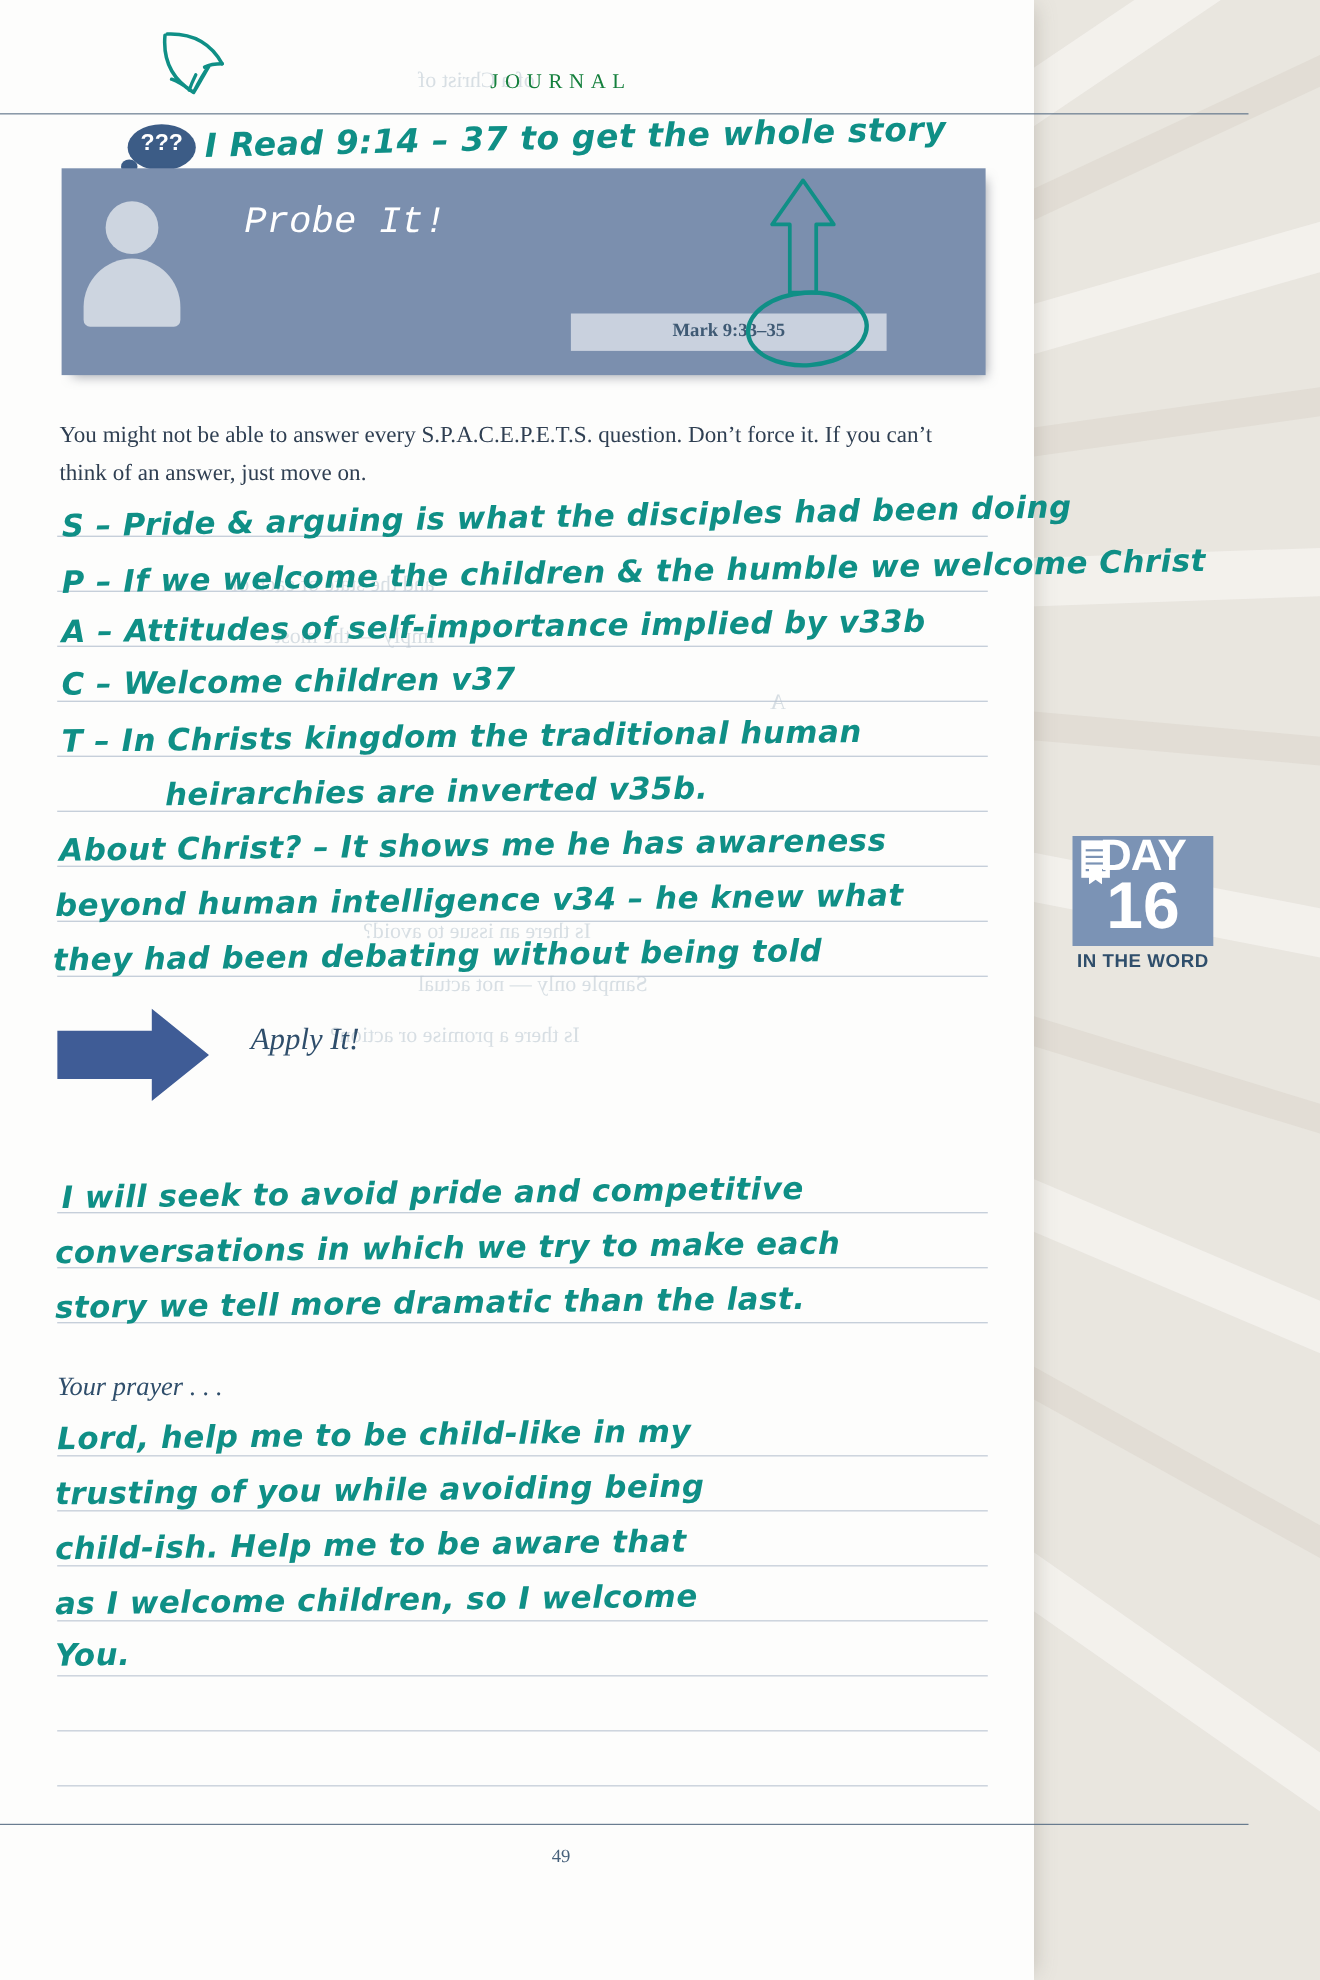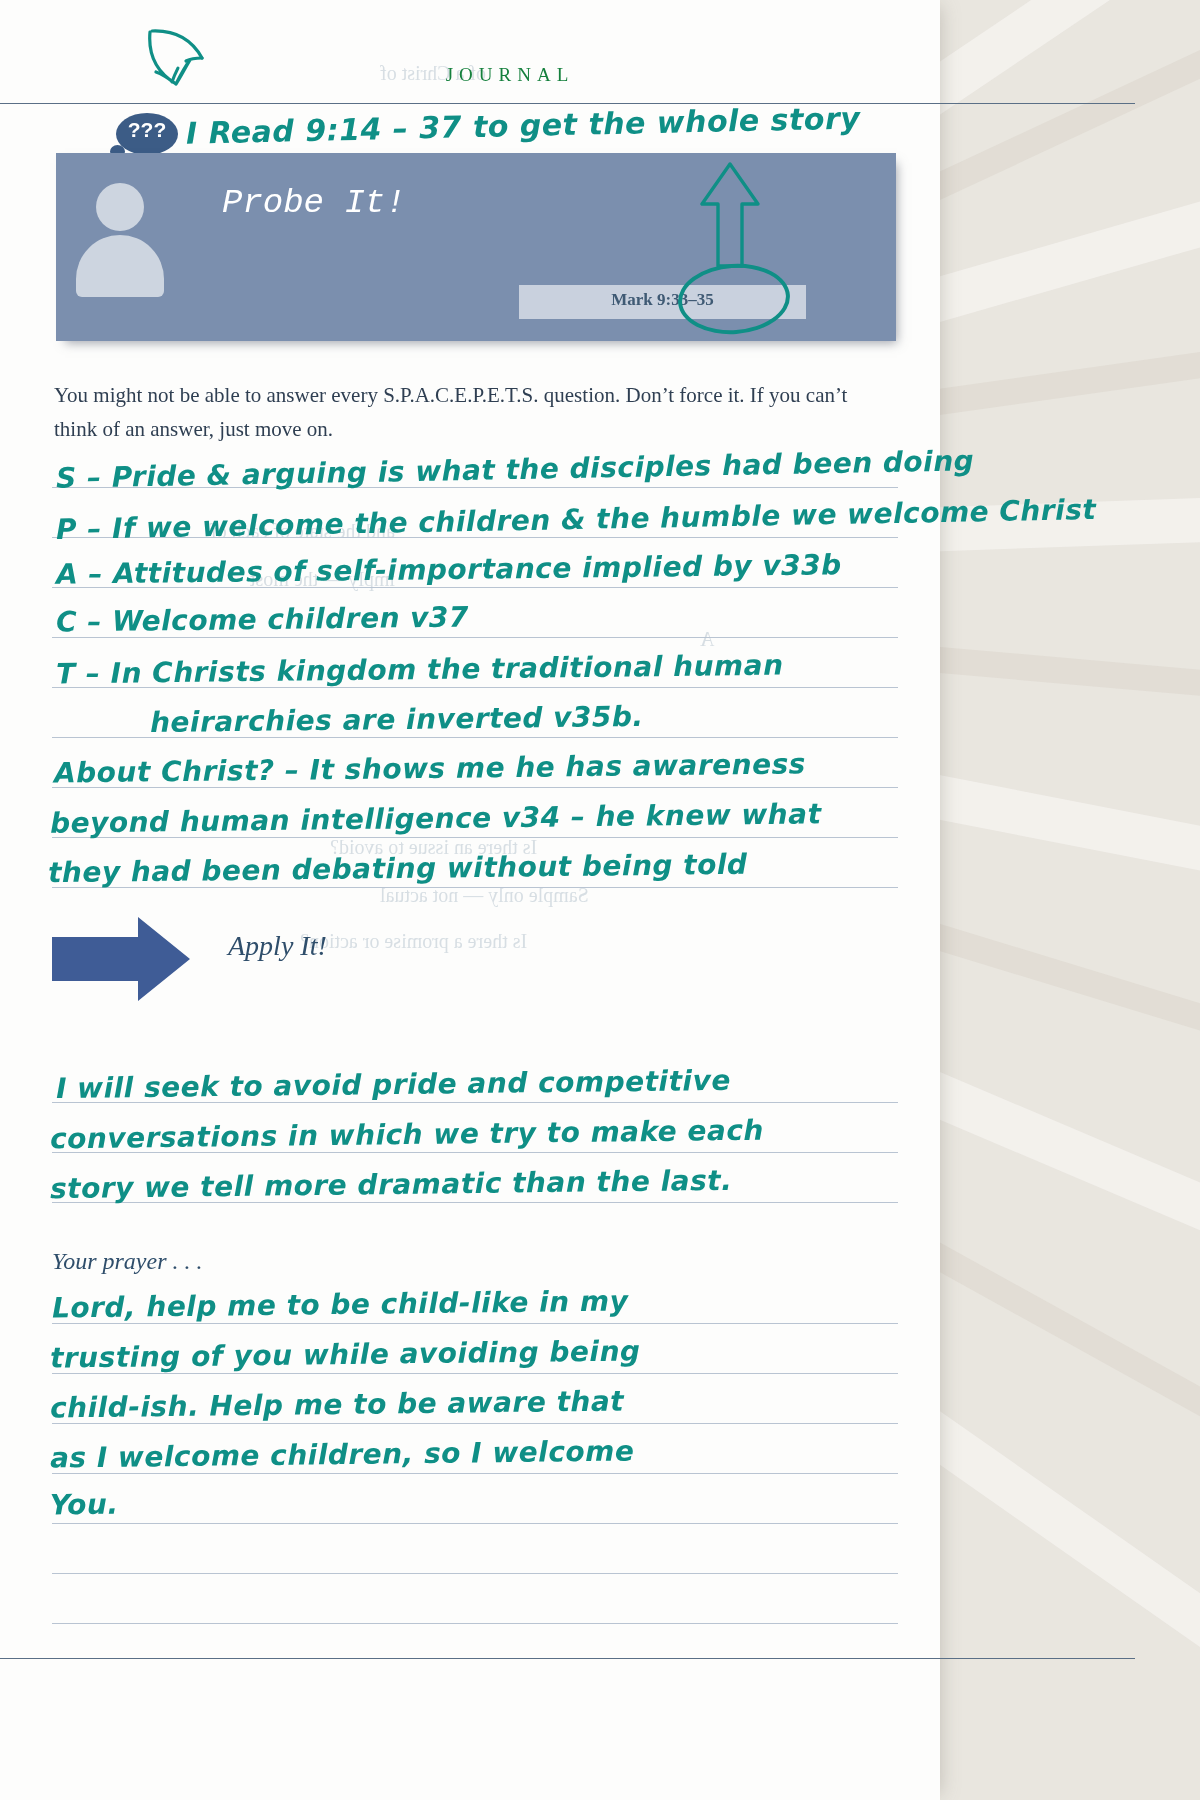--- a/index.html
+++ b/index.html
@@ -363,20 +363,21 @@
   <div class="bleed" style="left:210px; top:520px;">and the state of each of</div>
   <div class="bleed" style="left:250px; top:568px;">imply — the most</div>
   <div class="bleed" style="left:700px; top:628px;">A</div>
   <div class="bleed" style="left:330px; top:836px;">Is there an issue to avoid?</div>
   <div class="bleed" style="left:380px; top:884px;">Sample only — not actual</div>
   <div class="bleed" style="left:300px; top:930px;">Is there a promise or action?</div>
 
   <div class="rule-top"></div>
   <div class="journal-title">JOURNAL</div>
   <div class="rule-bottom"></div>
+  <div class="page-number">49</div>
 
   <div class="arrow-down">
     <svg width="64" height="66" viewBox="0 0 64 66">
       <path d="M4 4 C2 26 10 44 30 56 C22 50 16 46 10 44 M30 56 C34 48 38 40 44 32 C38 42 34 50 30 56" fill="none" stroke="#0f8f86" stroke-width="3.2" stroke-linecap="round"></path>
       <path d="M6 3 C30 2 46 12 56 30" fill="none" stroke="#0f8f86" stroke-width="3.2" stroke-linecap="round"></path>
       <path d="M56 30 C50 30 44 31 40 33" fill="none" stroke="#0f8f86" stroke-width="3.2" stroke-linecap="round"></path>
       <path d="M26 54 C28 48 30 44 32 40" fill="none" stroke="#0f8f86" stroke-width="3" stroke-linecap="round"></path>
     </svg>
   </div>
 
@@ -452,14 +453,27 @@
   <div class="wline" style="left:52px; top:1523px; width:846px;"></div>
   <div class="wline" style="left:52px; top:1573px; width:846px;"></div>
   <div class="wline" style="left:52px; top:1623px; width:846px;"></div>
 
   <div class="hand hw3" style="left:52px; top:1288px;">Lord, help me to be child-like  in my</div>
   <div class="hand hw3" style="left:50px; top:1338px;">trusting of you while avoiding being</div>
   <div class="hand hw3" style="left:50px; top:1388px;">child-ish.   Help me to be aware that</div>
   <div class="hand hw3" style="left:50px; top:1438px;">as I welcome children, so I welcome</div>
   <div class="hand hw3" style="left:50px; top:1488px;">You.</div>
 
+  <div class="day-badge">
+    <div class="block"></div>
+    <div class="book">
+      <div class="ln" style="top:8px;"></div>
+      <div class="ln" style="top:14px;"></div>
+      <div class="ln" style="top:20px;"></div>
+      <div class="ln" style="top:26px;"></div>
+    </div>
+    <div class="ribbon"></div>
+    <div class="word-day">DAY</div>
+    <div class="num">16</div>
+    <div class="sub">IN THE WORD</div>
+  </div>
 
 </div>
 
 </body></html>

